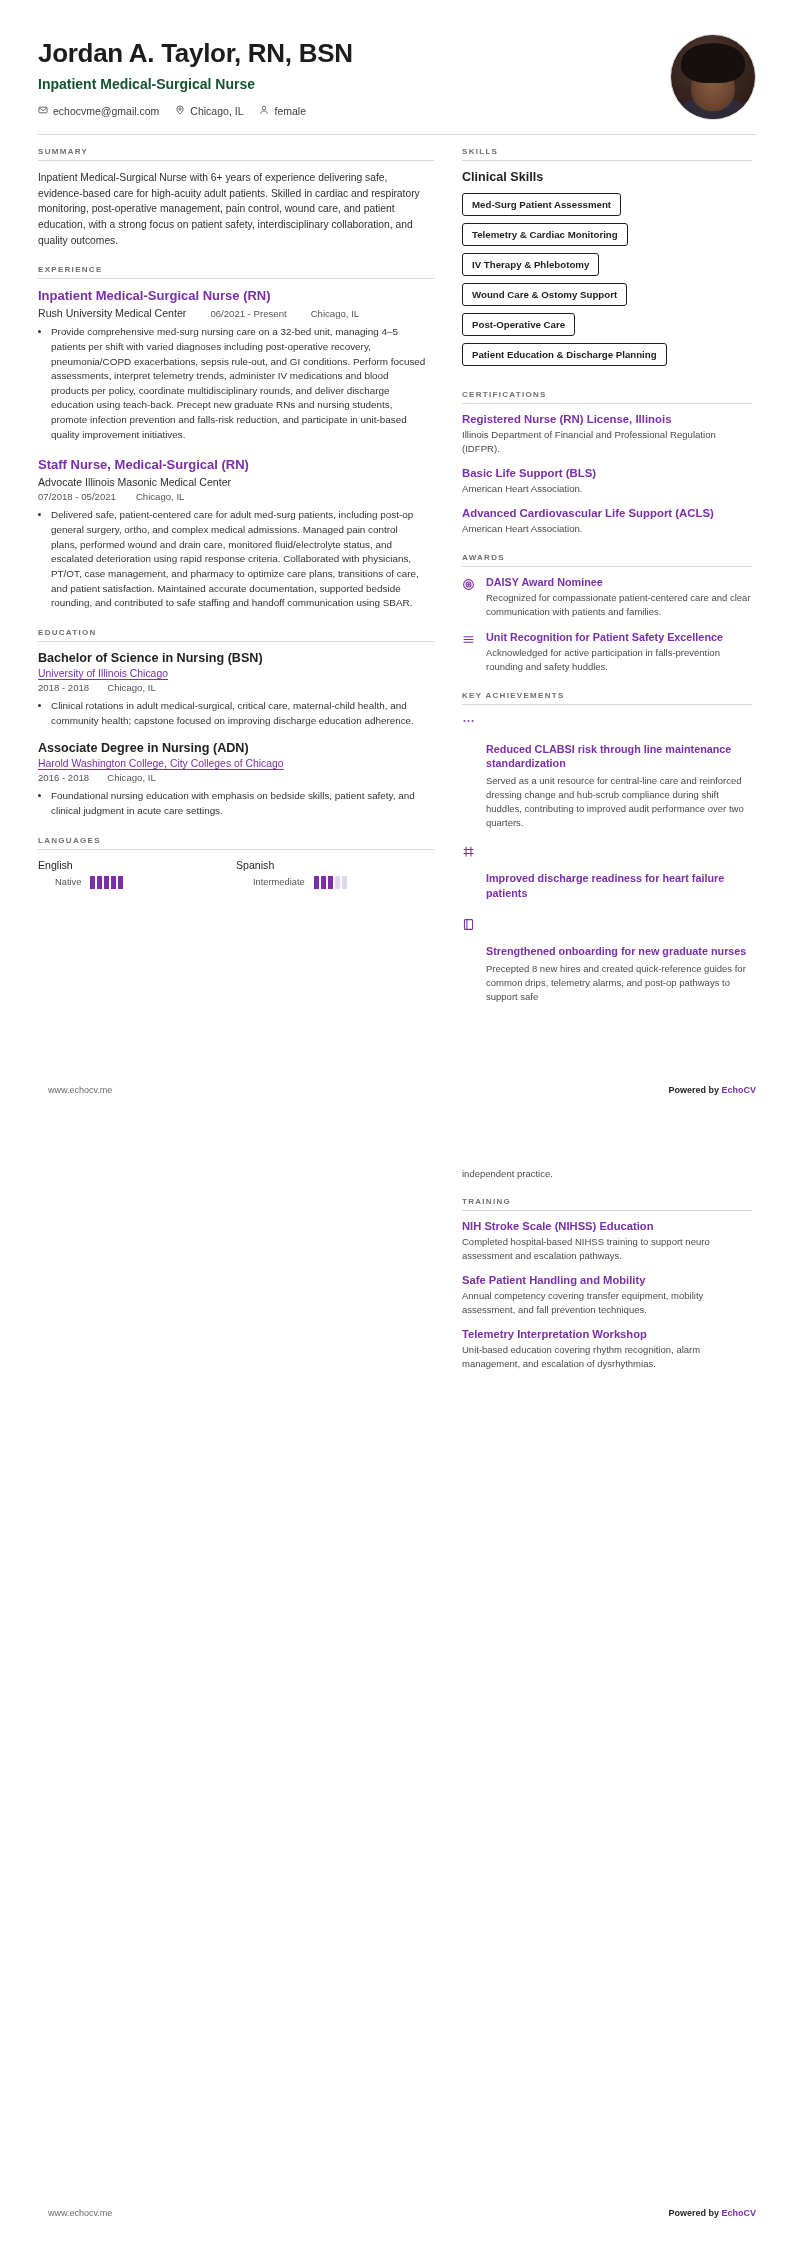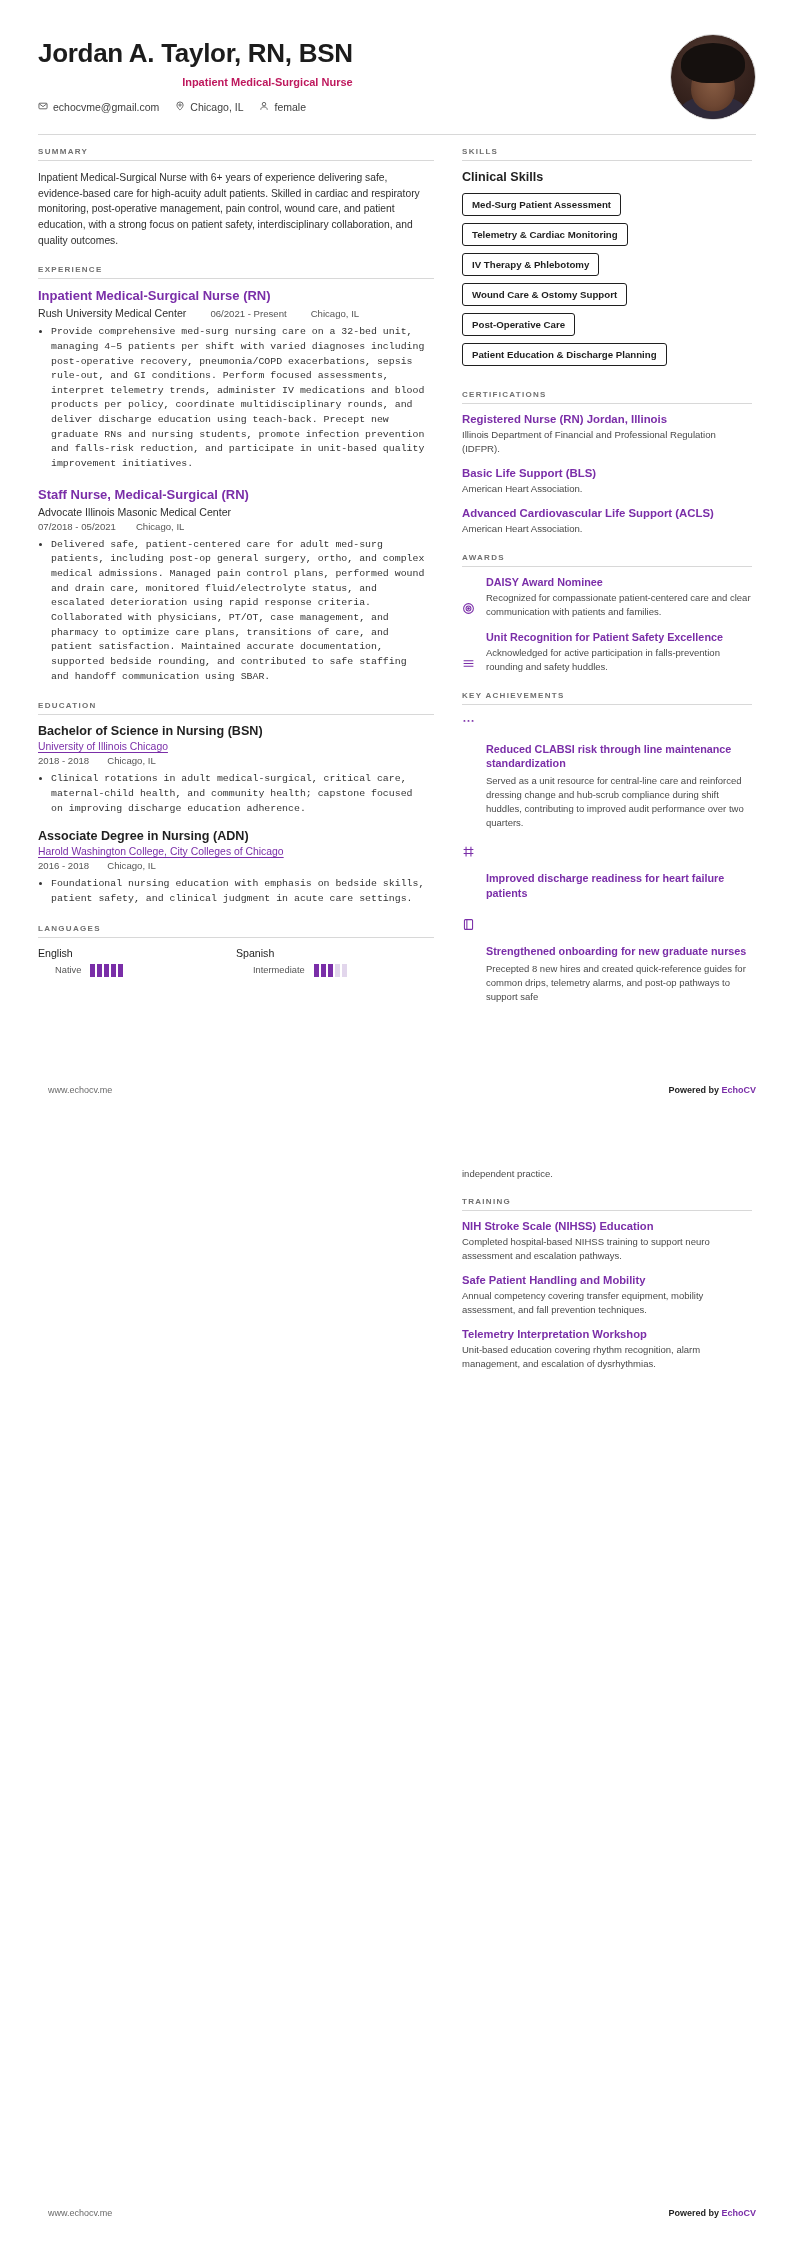--- a/index.html
+++ b/index.html
@@ -27,25 +27,24 @@
   .hdr { display:flex; align-items:flex-start; justify-content:space-between; }
   .hdr-left { padding-top: 4px; }
   .name {
     font-size: 26px;
     font-weight: 700;
     letter-spacing: -0.3px;
     color: #1c1c1c;
     margin: 0 0 7px 0;
   }
   .title {
-    font-size: 11px;
-    color: #be185d;
+    font-size: 14px;
+    color: #14532d;
     font-weight: 600;
     margin-bottom: 13px;
-    text-align: right;
   }
   .contacts { display:flex; align-items:center; gap: 16px; font-size: 10.5px; color:#3d3d3d; }
   .contact { display:flex; align-items:center; gap: 5px; }
   .contact svg { flex: none; }
   .avatar {
     width: 86px; height: 86px; border-radius: 50%;
     overflow: hidden; flex: none;
     background: radial-gradient(circle at 45% 32%, #5a4036 0%, #3a2620 45%, #241512 100%);
     border: 1px solid #d9d9d9;
     position: relative;
@@ -85,21 +84,21 @@
   .summary-text { font-size: 10.3px; line-height: 1.52; color:#2f2f2f; }
 
   .job { margin-bottom: 15px; }
   .job-title { font-size: 13px; font-weight: 600; color:#7a2ea8; margin-bottom: 4px; }
   .job-org { font-size: 10.6px; color:#2f2f2f; }
   .job-meta { display:flex; gap: 20px; font-size: 9.6px; color:#555; margin-top: 3px; }
   .job-line1 { display:flex; align-items:flex-end; gap: 24px; }
   .job-line1 .org { font-size: 10.6px; color:#2f2f2f; }
   .job-line1 .dates { font-size: 9.6px; color:#555; }
   .job-line1 .loc { font-size: 9.6px; color:#555; }
-  ul.bullets { margin: 6px 8px 0 0; padding-left: 13px; font-family: Liberation Mono, monospace; }
+  ul.bullets { margin: 6px 8px 0 0; padding-left: 13px; }
   ul.bullets li { font-size: 9.9px; line-height: 1.48; color:#333; margin-bottom: 2px; }
 
   .edu { margin-bottom: 13px; }
   .edu-title { font-size: 12.6px; font-weight: 600; color:#1f1f1f; margin-bottom: 3px; }
   .edu-school { font-size: 10.4px; color:#7a2ea8; text-decoration: underline; text-underline-offset:2px; margin-bottom: 3px; }
   .edu-meta { display:flex; gap: 18px; font-size: 9.6px; color:#555; }
 
   .langs { display:flex; gap: 0; }
   .lang { width: 50%; }
   .lang-name { font-size: 10.6px; color:#1f1f1f; margin-bottom: 5px; }
@@ -119,21 +118,21 @@
     font-size: 9.7px;
     font-weight: 600;
     color:#1f1f1f;
     margin: 0 0 7px 0;
   }
 
   .cert { margin-bottom: 11px; }
   .cert-name { font-size: 11.4px; font-weight: 600; color:#7a2ea8; margin-bottom: 3px; }
   .cert-org { font-size: 9.6px; color:#4a4a4a; line-height:1.45; }
 
-  .award { display:flex; gap: 9px; margin-bottom: 12px; align-items: flex-end; }
+  .award { display:flex; gap: 9px; margin-bottom: 12px; }
   .award-title { font-size: 10.8px; font-weight: 600; color:#7a2ea8; margin-bottom: 3px; }
   .award-desc { font-size: 9.5px; color:#4a4a4a; line-height:1.48; }
 
   .ach { display:flex; gap: 9px; margin-bottom: 13px; }
   .ach-ico { flex:none; width:15px; color:#7a2ea8; padding-top:1px; }
   .ach-title { font-size: 10.8px; font-weight: 600; color:#7a2ea8; margin-bottom: 3px; line-height:1.35;margin-top:28px; }
   .ach-desc { font-size: 9.5px; color:#4a4a4a; line-height:1.48; }
 
   .train { margin-bottom: 11px; }
   .train-name { font-size: 11.2px; font-weight: 600; color:#7a2ea8; margin-bottom: 3px; }
@@ -317,21 +316,21 @@
             <div><span class="chip">Wound Care &amp; Ostomy Support</span></div>
             <div><span class="chip">Post-Operative Care</span></div>
             <div><span class="chip">Patient Education &amp; Discharge Planning</span></div>
           </div>
         </div>
 
         <div class="sec">
           <div class="sec-label">CERTIFICATIONS</div>
           <div class="sec-line"></div>
           <div class="cert">
-            <div class="cert-name">Registered Nurse (RN) Jordan, Illinois</div>
+            <div class="cert-name">Registered Nurse (RN) License, Illinois</div>
             <div class="cert-org">Illinois Department of Financial and Professional Regulation (IDFPR).</div>
           </div>
           <div class="cert">
             <div class="cert-name">Basic Life Support (BLS)</div>
             <div class="cert-org">American Heart Association.</div>
           </div>
           <div class="cert">
             <div class="cert-name">Advanced Cardiovascular Life Support (ACLS)</div>
             <div class="cert-org">American Heart Association.</div>
           </div>

